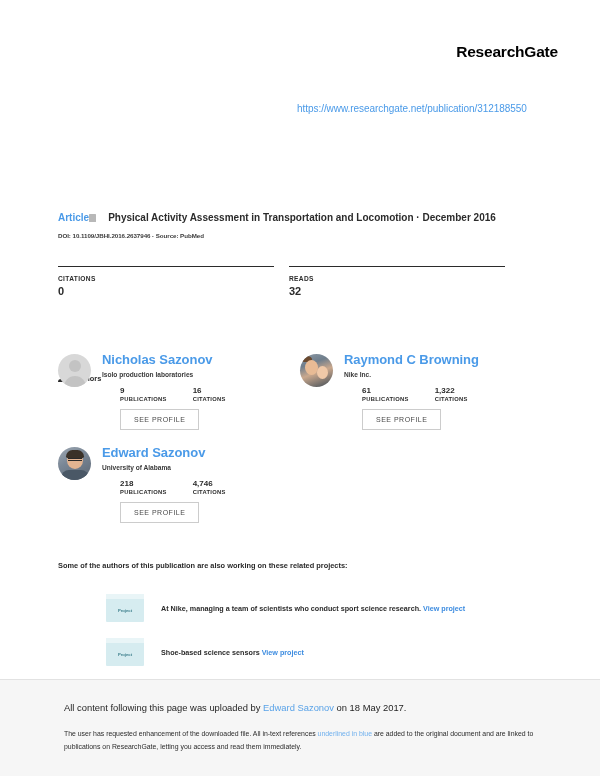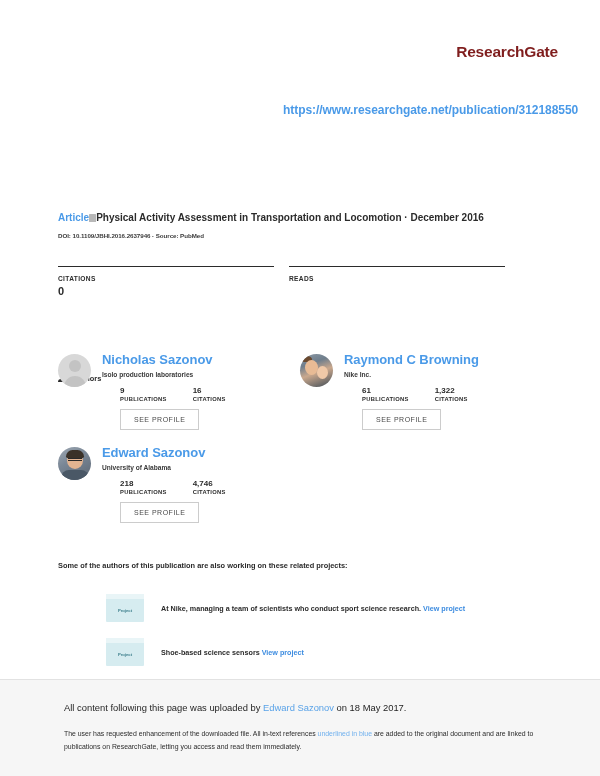--- a/index.html
+++ b/index.html
@@ -17,47 +17,47 @@
     overflow: hidden;
   }
 
   
   .rg-logo {
     position: absolute;
     top: 44px; right: 42px;
     font-size: 15.5px;
     font-weight: bold;
     letter-spacing: -0.2px;
-    color: #7f1d1d;
+    color: #000000;
     line-height: 1;
     white-space: nowrap;
   }
   .article-url {
     position: absolute;
-    top: 103px; left: 283px;
-    font-size: 12px;
-    font-weight: bold;
+    top: 103px; left: 297px;
+    font-size: 10px;
+    font-weight: normal;
     color: #4a9ae8;
     letter-spacing: -0.05px;
     white-space: nowrap;
   }
 
   
   .meta-row {
     position: absolute;
     top: 212px; left: 58px;
     font-size: 10px;
     font-weight: bold;
     color: #4a9ae8;
     white-space: nowrap;
     display: flex;
     align-items: center;
     gap: 0;
   }
-  .meta-row .meta-dark { color: #2b2b2b; }
+  .meta-row .meta-dark { color: #2b2b2b; padding-left: 12px; }
   .doc-icon {
     display: inline-block;
     width: 7px; height: 8px;
     background: #b8b8b8;
     border-radius: 0.5px;
     position: relative;
     top: 0.5px;
   }
   .doi-row {
     position: absolute;
@@ -345,20 +345,21 @@
 
   <div class="stats">
     <div class="stat-col">
       <div class="stat-rule"></div>
       <div class="stat-label">CITATIONS</div>
       <div class="stat-value">0</div>
     </div>
     <div class="stat-col">
       <div class="stat-rule"></div>
       <div class="stat-label">READS</div>
+      <div class="stat-value">32</div>
     </div>
   </div>
 
   <div class="authors-head">
     <span class="people-icon"></span>
     <span>3 authors</span>
   </div>
 
   <div class="authors-grid">
 

